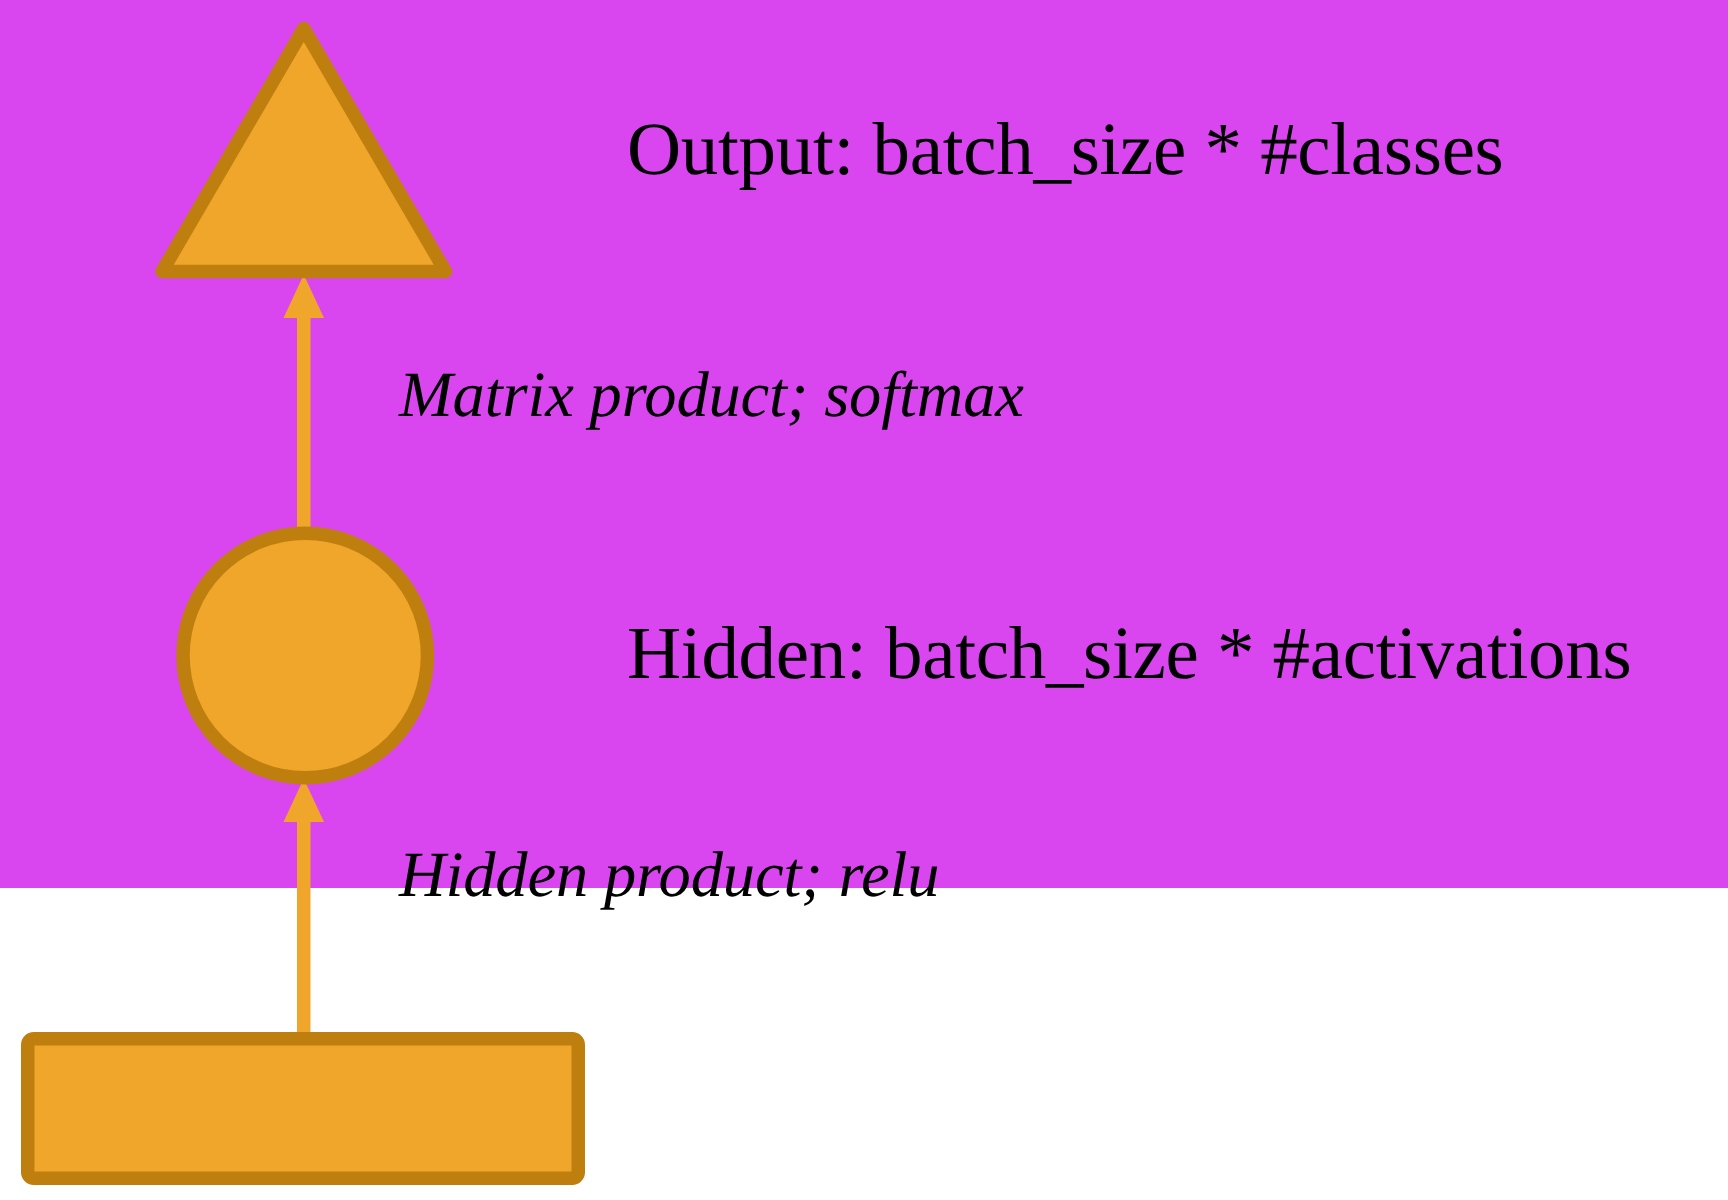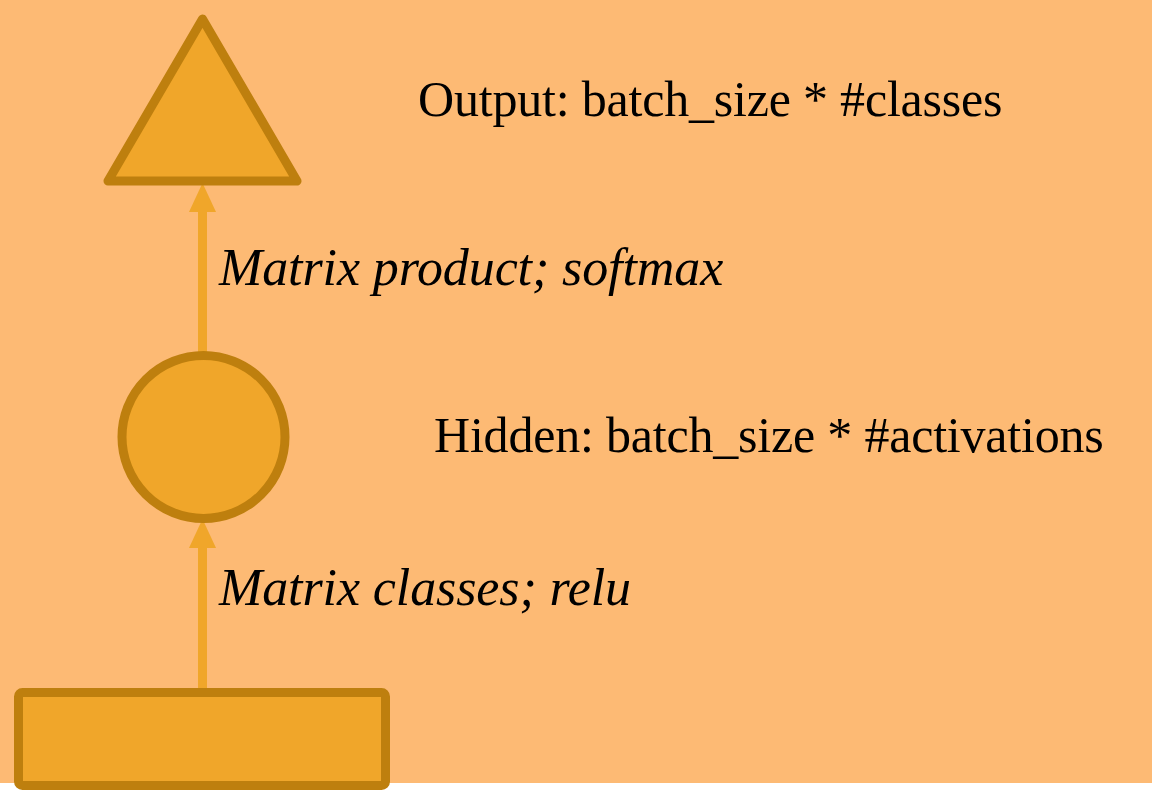--- a/index.html
+++ b/index.html
@@ -10,22 +10,22 @@
   }
   body {
     width: 1152px;
     height: 800px;
     font-family: "Liberation Serif", "DejaVu Serif", serif;
     overflow: hidden;
   }
   #diagram-root {
     position: relative;
     width: 1152px;
-    height: 783px;
-    background: #fdba74;
+    height: 592px;
+    background: #d946ef;
   }
   .layer-svg {
     position: absolute;
     left: 0;
     top: 0;
     width: 1152px;
     height: 800px;
     display: block;
   }
   .node-label {
@@ -36,29 +36,30 @@
     font-weight: 400;
     font-style: normal;
     line-height: 1;
     white-space: nowrap;
     letter-spacing: -0.2px;
   }
   .edge-label {
     position: absolute;
     color: #000000;
     font-family: "Liberation Serif", "DejaVu Serif", serif;
-    font-size: 52px;
+    font-size: 43px;
     font-weight: 400;
     font-style: italic;
     line-height: 1;
     white-space: nowrap;
     letter-spacing: -0.1px;
+    margin-left: 47px;
   }
   #label-output  { left: 418px; top: 74px; }
-  #label-hidden  { left: 434px; top: 410px; }
+  #label-hidden  { left: 418px; top: 410px; }
   #label-input   { left: 418px; top: 719px; }
   #label-edge-softmax { left: 219px; top: 242px; }
   #label-edge-relu    { left: 219px; top: 562px; }
 </style>
 </head>
 <body>
 
 <div id="diagram-root">
 
   <svg class="layer-svg" viewBox="0 0 1152 800" xmlns="http://www.w3.org/2000/svg">
@@ -80,15 +81,15 @@
     <rect x="18.5" y="692.5" width="367" height="93" rx="4" ry="4" fill="#F0A62A" stroke="#BE7F0E" stroke-width="9"></rect>
   </svg>
 
   <div class="node-label" id="label-output">Output: batch_size * #classes</div>
 
   <div class="node-label" id="label-hidden">Hidden: batch_size * #activations</div>
 
 
   <div class="edge-label" id="label-edge-softmax">Matrix product; softmax</div>
 
-  <div class="edge-label" id="label-edge-relu">Matrix classes; relu</div>
+  <div class="edge-label" id="label-edge-relu">Hidden product; relu</div>
 
 </div>
 
 </body></html>

